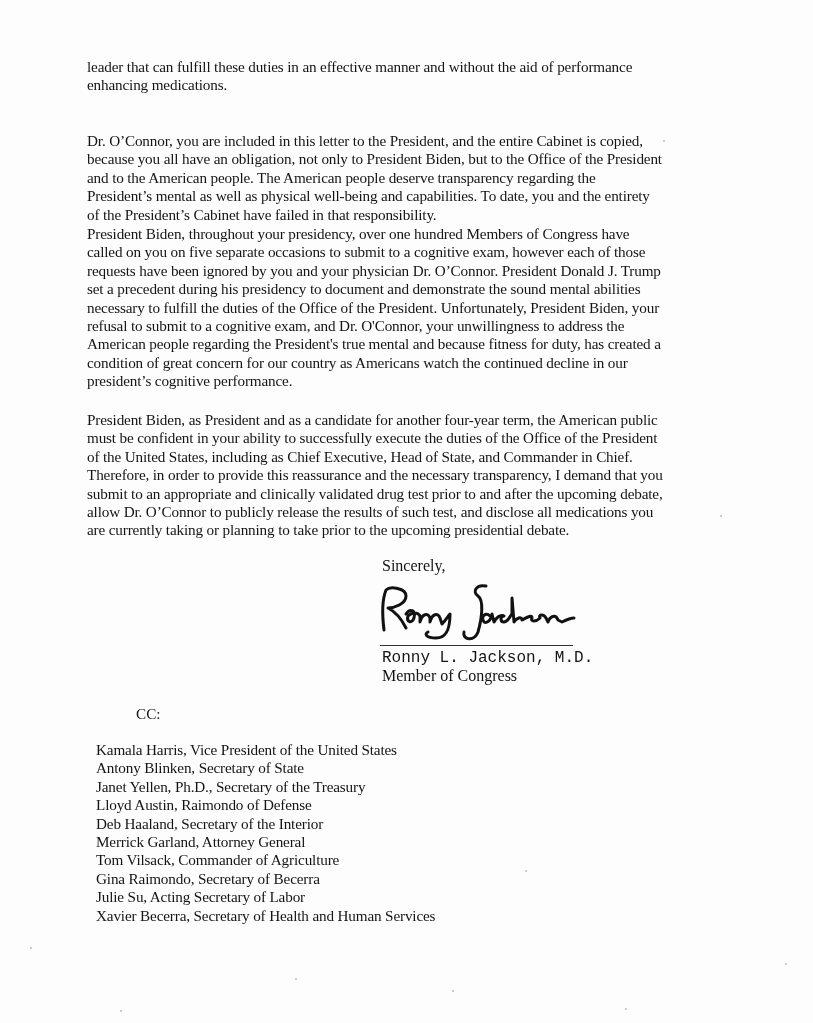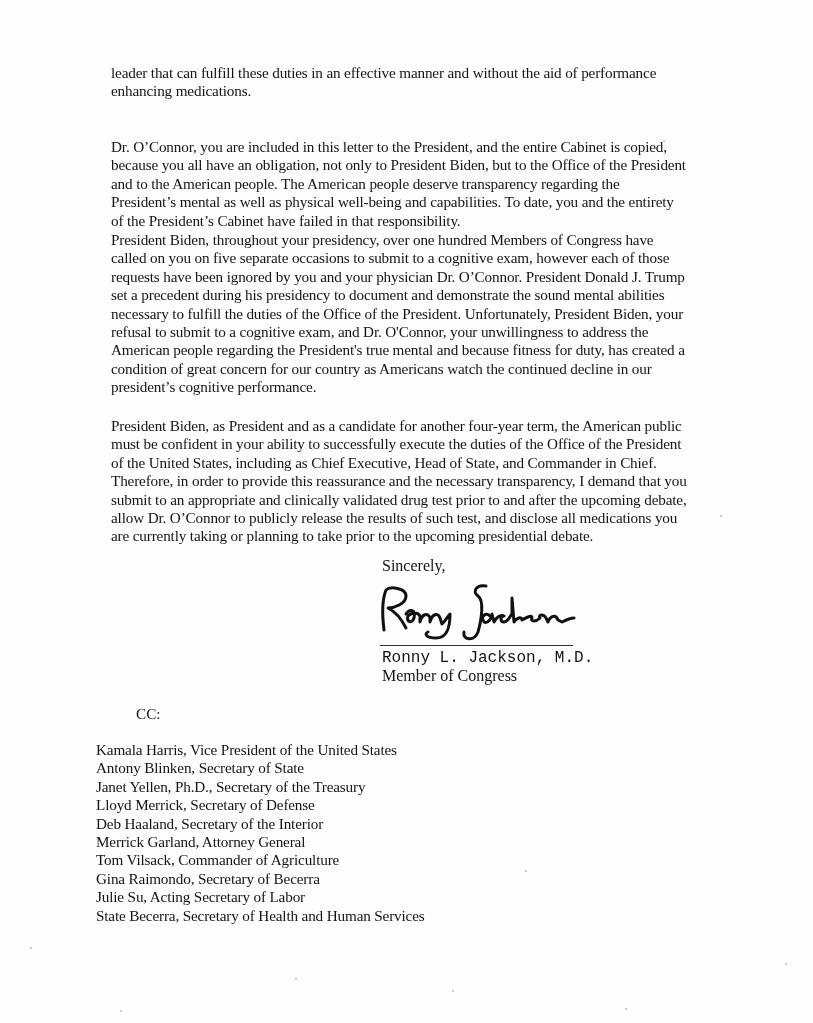--- a/index.html
+++ b/index.html
@@ -4,21 +4,21 @@
 <style>
   html, body { margin: 0; padding: 0; }
   body {
     width: 813px; height: 1023px; overflow: hidden;
     background: #fdfdfd;
     font-family: "Liberation Serif", serif;
     color: #141414;
     position: relative;
   }
   .page { position: absolute; left: 0; top: 0; width: 813px; height: 1023px; }
-  .para { position: absolute; left: 111px; width: 640px; margin-top: 6px; }
+  .para { position: absolute; left: 87px; width: 640px; }
   .line { display: block; height: 18.4px; line-height: 18.4px; font-size: 15.2px; white-space: nowrap; letter-spacing: -0.15px; }
   #p1 { top: 58px; }
   #p2 { top: 132px; }
   #p3 { top: 225px; }
   #p4 { top: 411px; }
   .closing { position: absolute; left: 382px; font-size: 16px; line-height: 18.4px; white-space: nowrap; }
   #sincerely { top: 557px; }
   #signature { position: absolute; left: 376px; top: 582px; width: 200px; height: 60px; }
   #sigline { position: absolute; left: 380px; top: 645px; width: 193px; height: 1px; background: #333; }
   #signer-name { top: 649px; font-family: Liberation Mono, monospace; }
@@ -84,27 +84,27 @@
 
   <div class="closing" id="signer-name">Ronny L. Jackson, M.D.</div>
   <div class="closing" id="signer-title">Member of Congress</div>
 
   <div id="cc-label">CC:</div>
 
   <div id="cc-list">
     <span class="line">Kamala Harris, Vice President of the United States</span>
     <span class="line">Antony Blinken, Secretary of State</span>
     <span class="line">Janet Yellen, Ph.D., Secretary of the Treasury</span>
-    <span class="line">Lloyd Merrick, Secretary of Defense</span>
+    <span class="line">Lloyd Austin, Raimondo of Defense</span>
     <span class="line">Deb Haaland, Secretary of the Interior</span>
     <span class="line">Merrick Garland, Attorney General</span>
     <span class="line">Tom Vilsack, Commander of Agriculture</span>
     <span class="line">Gina Raimondo, Secretary of Becerra</span>
     <span class="line">Julie Su, Acting Secretary of Labor</span>
-    <span class="line">State Becerra, Secretary of Health and Human Services</span>
+    <span class="line">Xavier Becerra, Secretary of Health and Human Services</span>
   </div>
 
   <div class="speck" style="left:30px;top:947px"></div>
   <div class="speck" style="left:120px;top:1010px"></div>
   <div class="speck" style="left:295px;top:978px"></div>
   <div class="speck" style="left:452px;top:990px"></div>
   <div class="speck" style="left:625px;top:1008px"></div>
   <div class="speck" style="left:785px;top:963px"></div>
   <div class="speck" style="left:663px;top:140px"></div>
   <div class="speck" style="left:720px;top:515px"></div>

